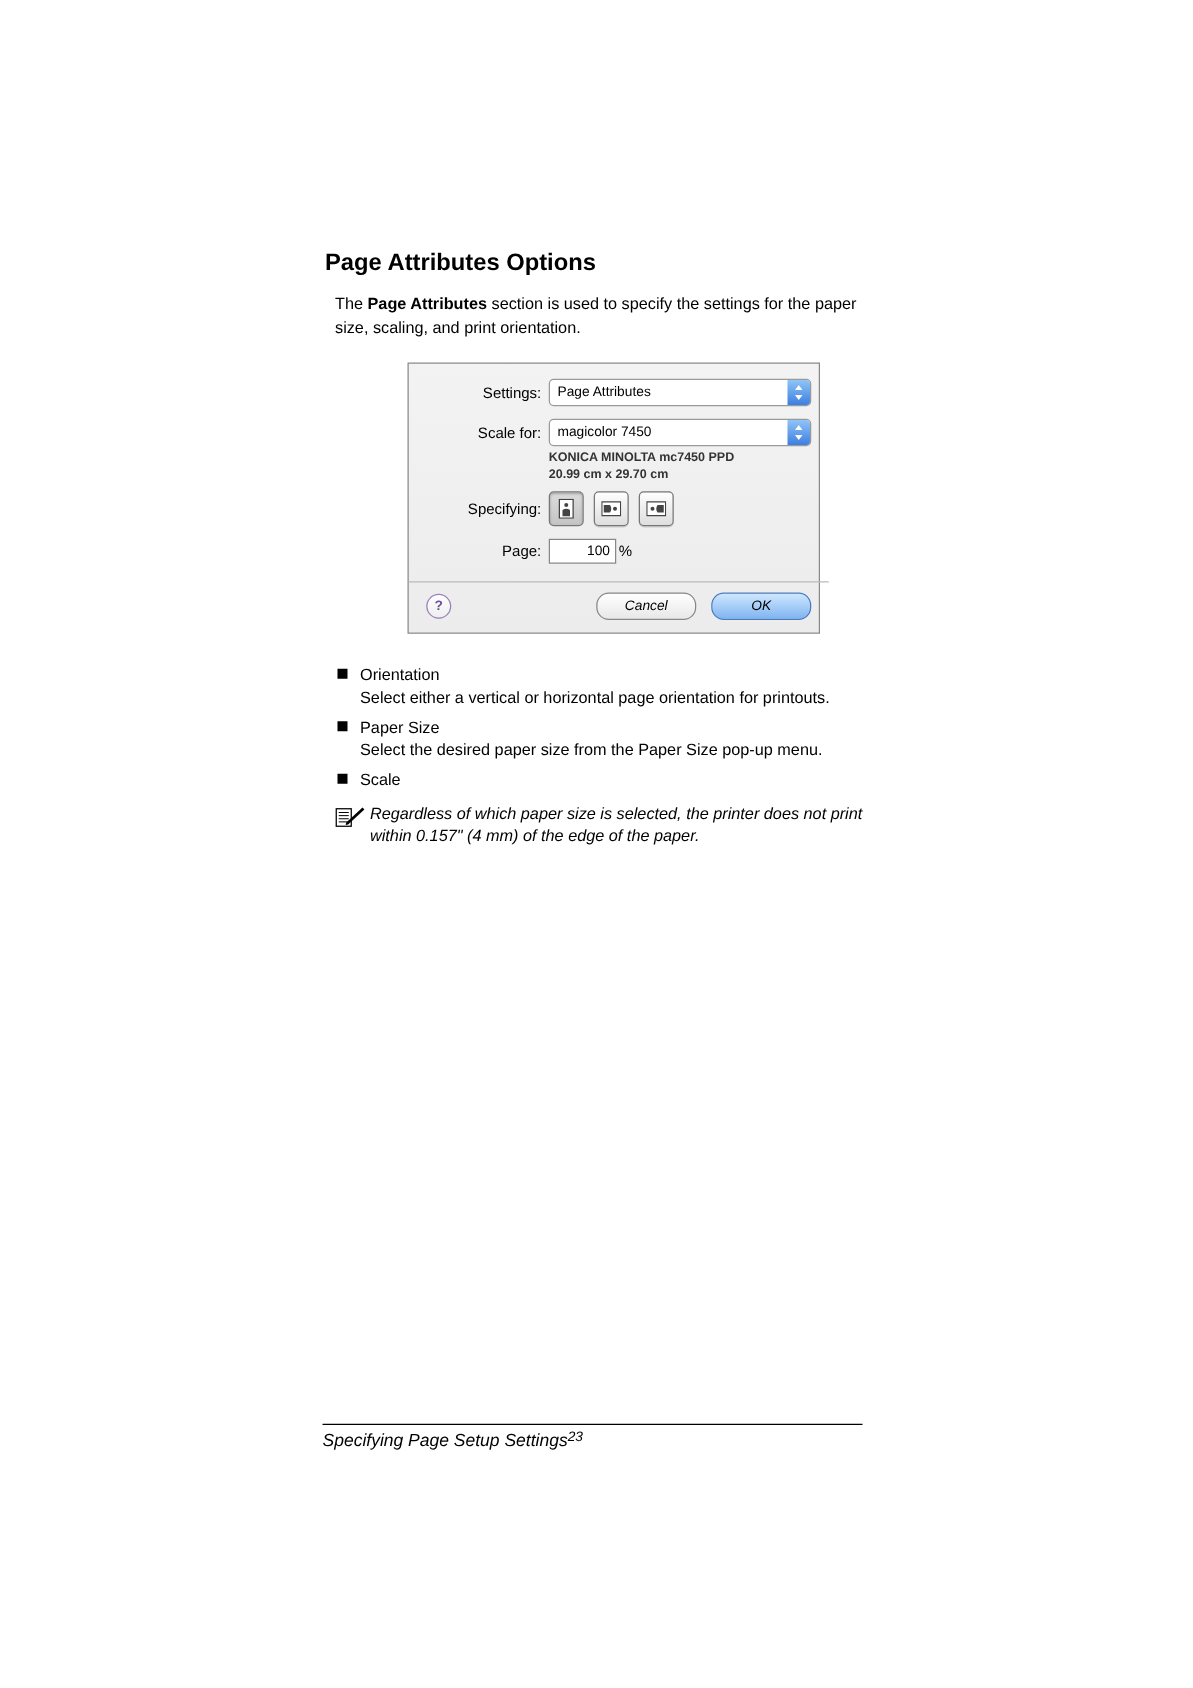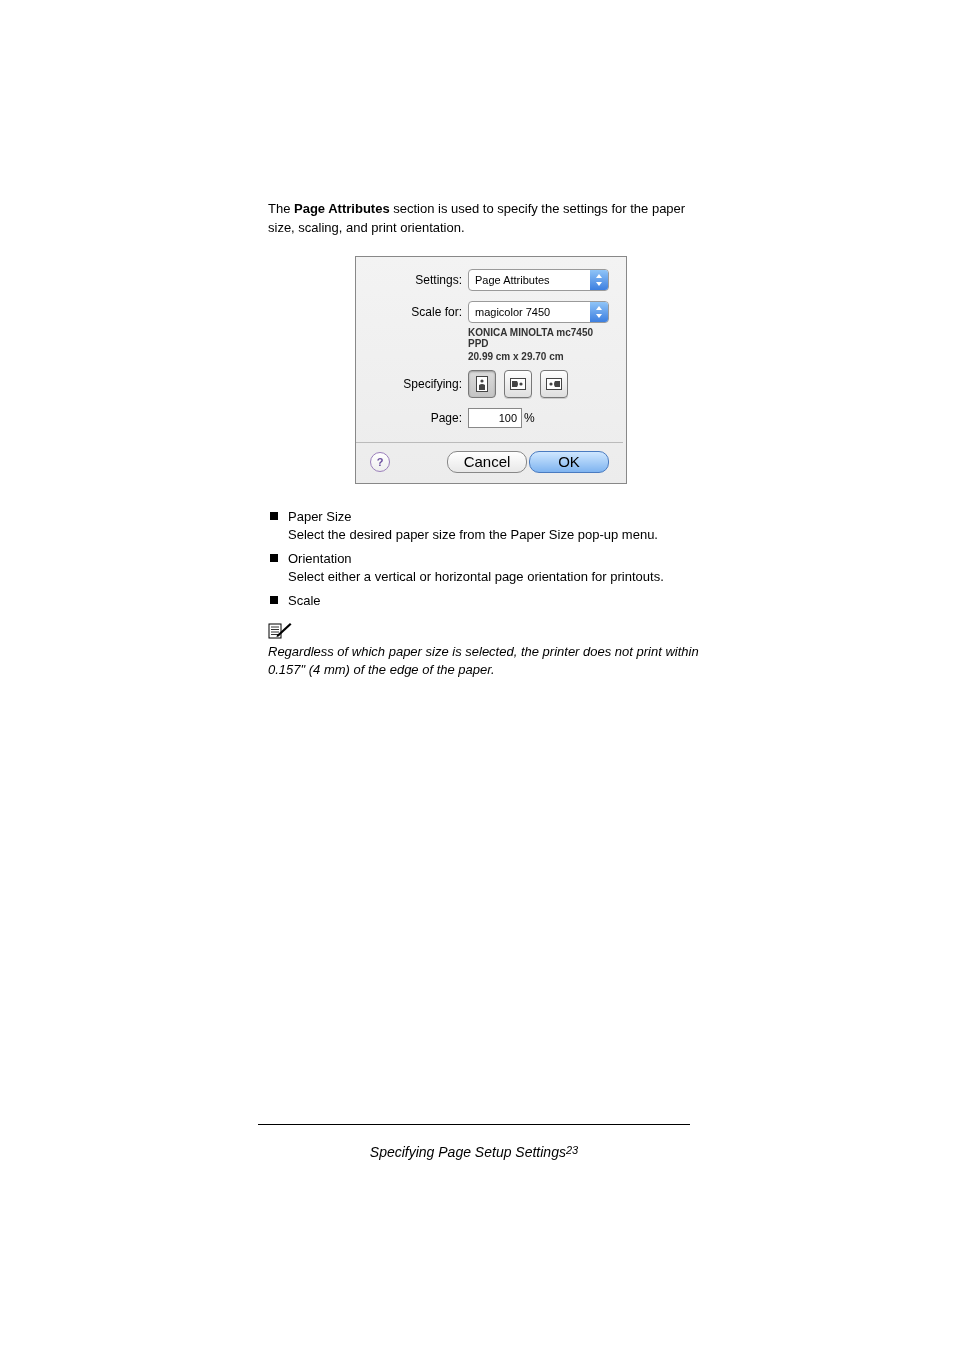--- a/index.html
+++ b/index.html
@@ -30,27 +30,27 @@
   }
   .intro strong { font-weight: bold; }
 
   
   .dialog-wrap {
     display: flex;
     justify-content: center;
     margin: 8px 0 24px 0;
   }
   .dialog {
-    width: 272px;
+    width: 330px;
     border: 1px solid #888;
     background: #ededed;
     background: linear-gradient(#f3f3f3, #ececec);
     font-size: 12px;
     color: #000;
-    padding: 12px 17px 10px 14px;
+    padding: 12px 6px 10px 14px;
     box-sizing: border-box;
   }
   .row {
     display: flex;
     align-items: center;
     margin-bottom: 10px;
   }
   .row .lbl {
     width: 92px;
     text-align: right;
@@ -145,27 +145,28 @@
     display:flex;
     align-items:center;
     justify-content:center;
   }
   .dialog-footer .spacer { flex:1; }
   .aqua-btn {
     height: 20px;
     min-width: 58px;
     border: 1px solid #888;
     border-radius: 10px;
-    font-size: 15px;
+    font-size: 11px;
     display:flex;
     align-items:center;
     justify-content:center;
     padding: 0 10px;
-    margin-left: 2px;
+    margin-left: 12px;
     background: linear-gradient(#fff,#e8e8e8);
+    font-style: italic;
   }
   .aqua-btn.default {
     background: linear-gradient(#cfe7ff,#7fb4f0);
     border-color: #4a7bc0;
   }
 
   
   .bullets {
     margin: 0 0 8px 0;
     padding: 0;
@@ -190,58 +191,58 @@
   .bullets .sub {
     display: block;
     font-size: 13px;
   }
 
   
   .note-row {
     display: flex;
     align-items: flex-start;
     margin-top: 6px;
-    flex-direction: column;
   }
   .note-icon {
     width: 28px;
     flex-shrink: 0;
     padding-top: 2px;
   }
   .note-text {
     font-size: 13px;
     font-style: italic;
     line-height: 1.4;
   }
 
   
   .footer-line {
     position: absolute;
     left: 258px;
     width: 432px;
     bottom: 190px;
     border-top: 1px solid #000;
     display:flex;
-    justify-content: center;
-    padding-top: 19px;
+    justify-content: flex-start;
+    padding-top: 4px;
   }
   .footer-left {
     font-size: 14px;
     font-style: italic;
   }
   .footer-right {
     font-size: 11px;
     font-style: italic;
   }
 </style>
 </head>
 <body>
 
 <div class="page">
 
+  <div class="h1">Page Attributes Options</div>
 
   <p class="intro">
     <span>The </span><strong>Page Attributes</strong><span> section is used to specify the settings for the paper size, scaling, and print orientation.</span>
   </p>
 
   <div class="dialog-wrap">
     <div class="dialog">
 
       <div class="row">
         <div class="lbl">Settings:</div>
@@ -309,26 +310,26 @@
         <div class="help-circle">?</div>
         <div class="spacer"></div>
         <div class="aqua-btn">Cancel</div>
         <div class="aqua-btn default">OK</div>
       </div>
     </div>
   </div>
 
   <ul class="bullets">
     <li>
+      <span>Orientation</span>
+      <span class="sub">Select either a vertical or horizontal page orientation for printouts.</span>
+    </li>
+    <li>
       <span>Paper Size</span>
       <span class="sub">Select the desired paper size from the Paper Size pop-up menu.</span>
-    </li>
-    <li>
-      <span>Orientation</span>
-      <span class="sub">Select either a vertical or horizontal page orientation for printouts.</span>
     </li>
     <li>
       <span>Scale</span>
     </li>
   </ul>
 
   <div class="note-row">
     <div class="note-icon">
       <svg width="24" height="18" viewBox="0 0 24 18">
         <rect x="1" y="3" width="12" height="14" fill="none" stroke="#000" stroke-width="1"></rect>

